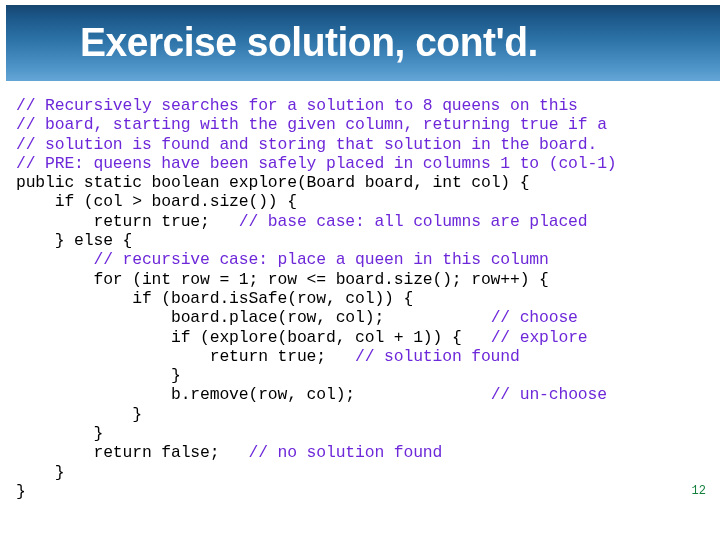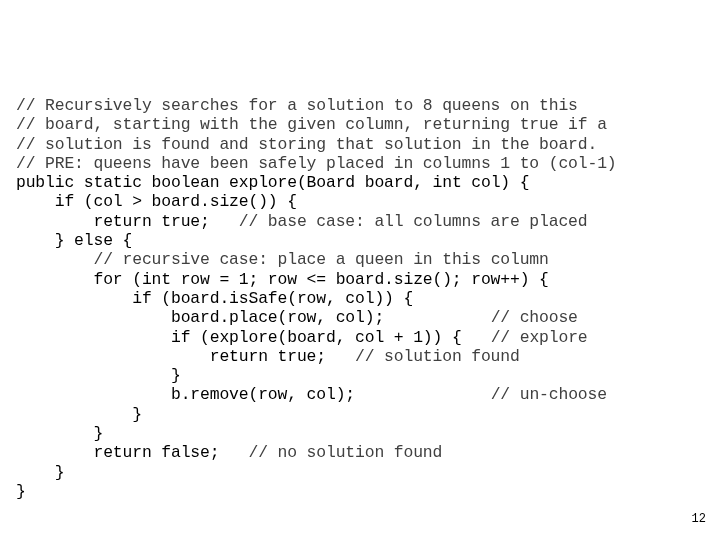--- a/index.html
+++ b/index.html
@@ -63,37 +63,40 @@
     font-size: 16.4px;
     line-height: 19.3px;
     color: #000000;
     white-space: pre;
     letter-spacing: -0.15px;
   }
   .code-line {
     white-space: pre;
     height: 19.3px;
   }
-  .cmt { color: #404040; }
+  .cmt { color: #6d28d9; }
   .bld { font-weight: normal; }
 
   
   #page-number {
     position: absolute;
     right: 14px;
-    top: 512px;
+    top: 484px;
     font-family: "Liberation Mono", "DejaVu Sans Mono", monospace;
     font-size: 12px;
-    color: #000000;
+    color: #15803d;
     text-align: right;
   }
 </style>
 </head>
 <body>
 
 <div id="slide">
 
+  <div id="title-banner">
+    <div id="title-text">Exercise solution, cont'd.</div>
+  </div>
 
   <div id="code-block"><div class="code-line"><span class="cmt">// Recursively searches for a solution to 8 queens on this</span></div><div class="code-line"><span class="cmt">// board, starting with the given column, returning true if a</span></div><div class="code-line"><span class="cmt">// solution is found and storing that solution in the board.</span></div><div class="code-line"><span class="cmt">// PRE: queens have been safely placed in columns 1 to (col-1)</span></div><div class="code-line"><span>public static boolean </span><span class="bld">explore</span><span>(Board board, int col) {</span></div><div class="code-line"><span>    if (col &gt; board.size()) {</span></div><div class="code-line"><span>        return true;   </span><span class="cmt">// base case: all columns are placed</span></div><div class="code-line"><span>    } else {</span></div><div class="code-line"><span>        </span><span class="cmt">// recursive case: place a queen in this column</span></div><div class="code-line"><span>        for (int row = 1; row &lt;= board.size(); row++) {</span></div><div class="code-line"><span>            if (board.isSafe(row, col)) {</span></div><div class="code-line"><span>                board.</span><span class="bld">place</span><span>(row, col);           </span><span class="cmt">// choose</span></div><div class="code-line"><span>                if (</span><span class="bld">explore</span><span>(board, col + 1)) {   </span><span class="cmt">// explore</span></div><div class="code-line"><span>                    return true;   </span><span class="cmt">// solution found</span></div><div class="code-line"><span>                }</span></div><div class="code-line"><span>                b.</span><span class="bld">remove</span><span>(row, col);              </span><span class="cmt">// un-choose</span></div><div class="code-line"><span>            }</span></div><div class="code-line"><span>        }</span></div><div class="code-line"><span>        return false;   </span><span class="cmt">// no solution found</span></div><div class="code-line"><span>    }</span></div><div class="code-line"><span>}</span></div></div>
 
   <div id="page-number">12</div>
 
 </div>
 
 </body></html>

